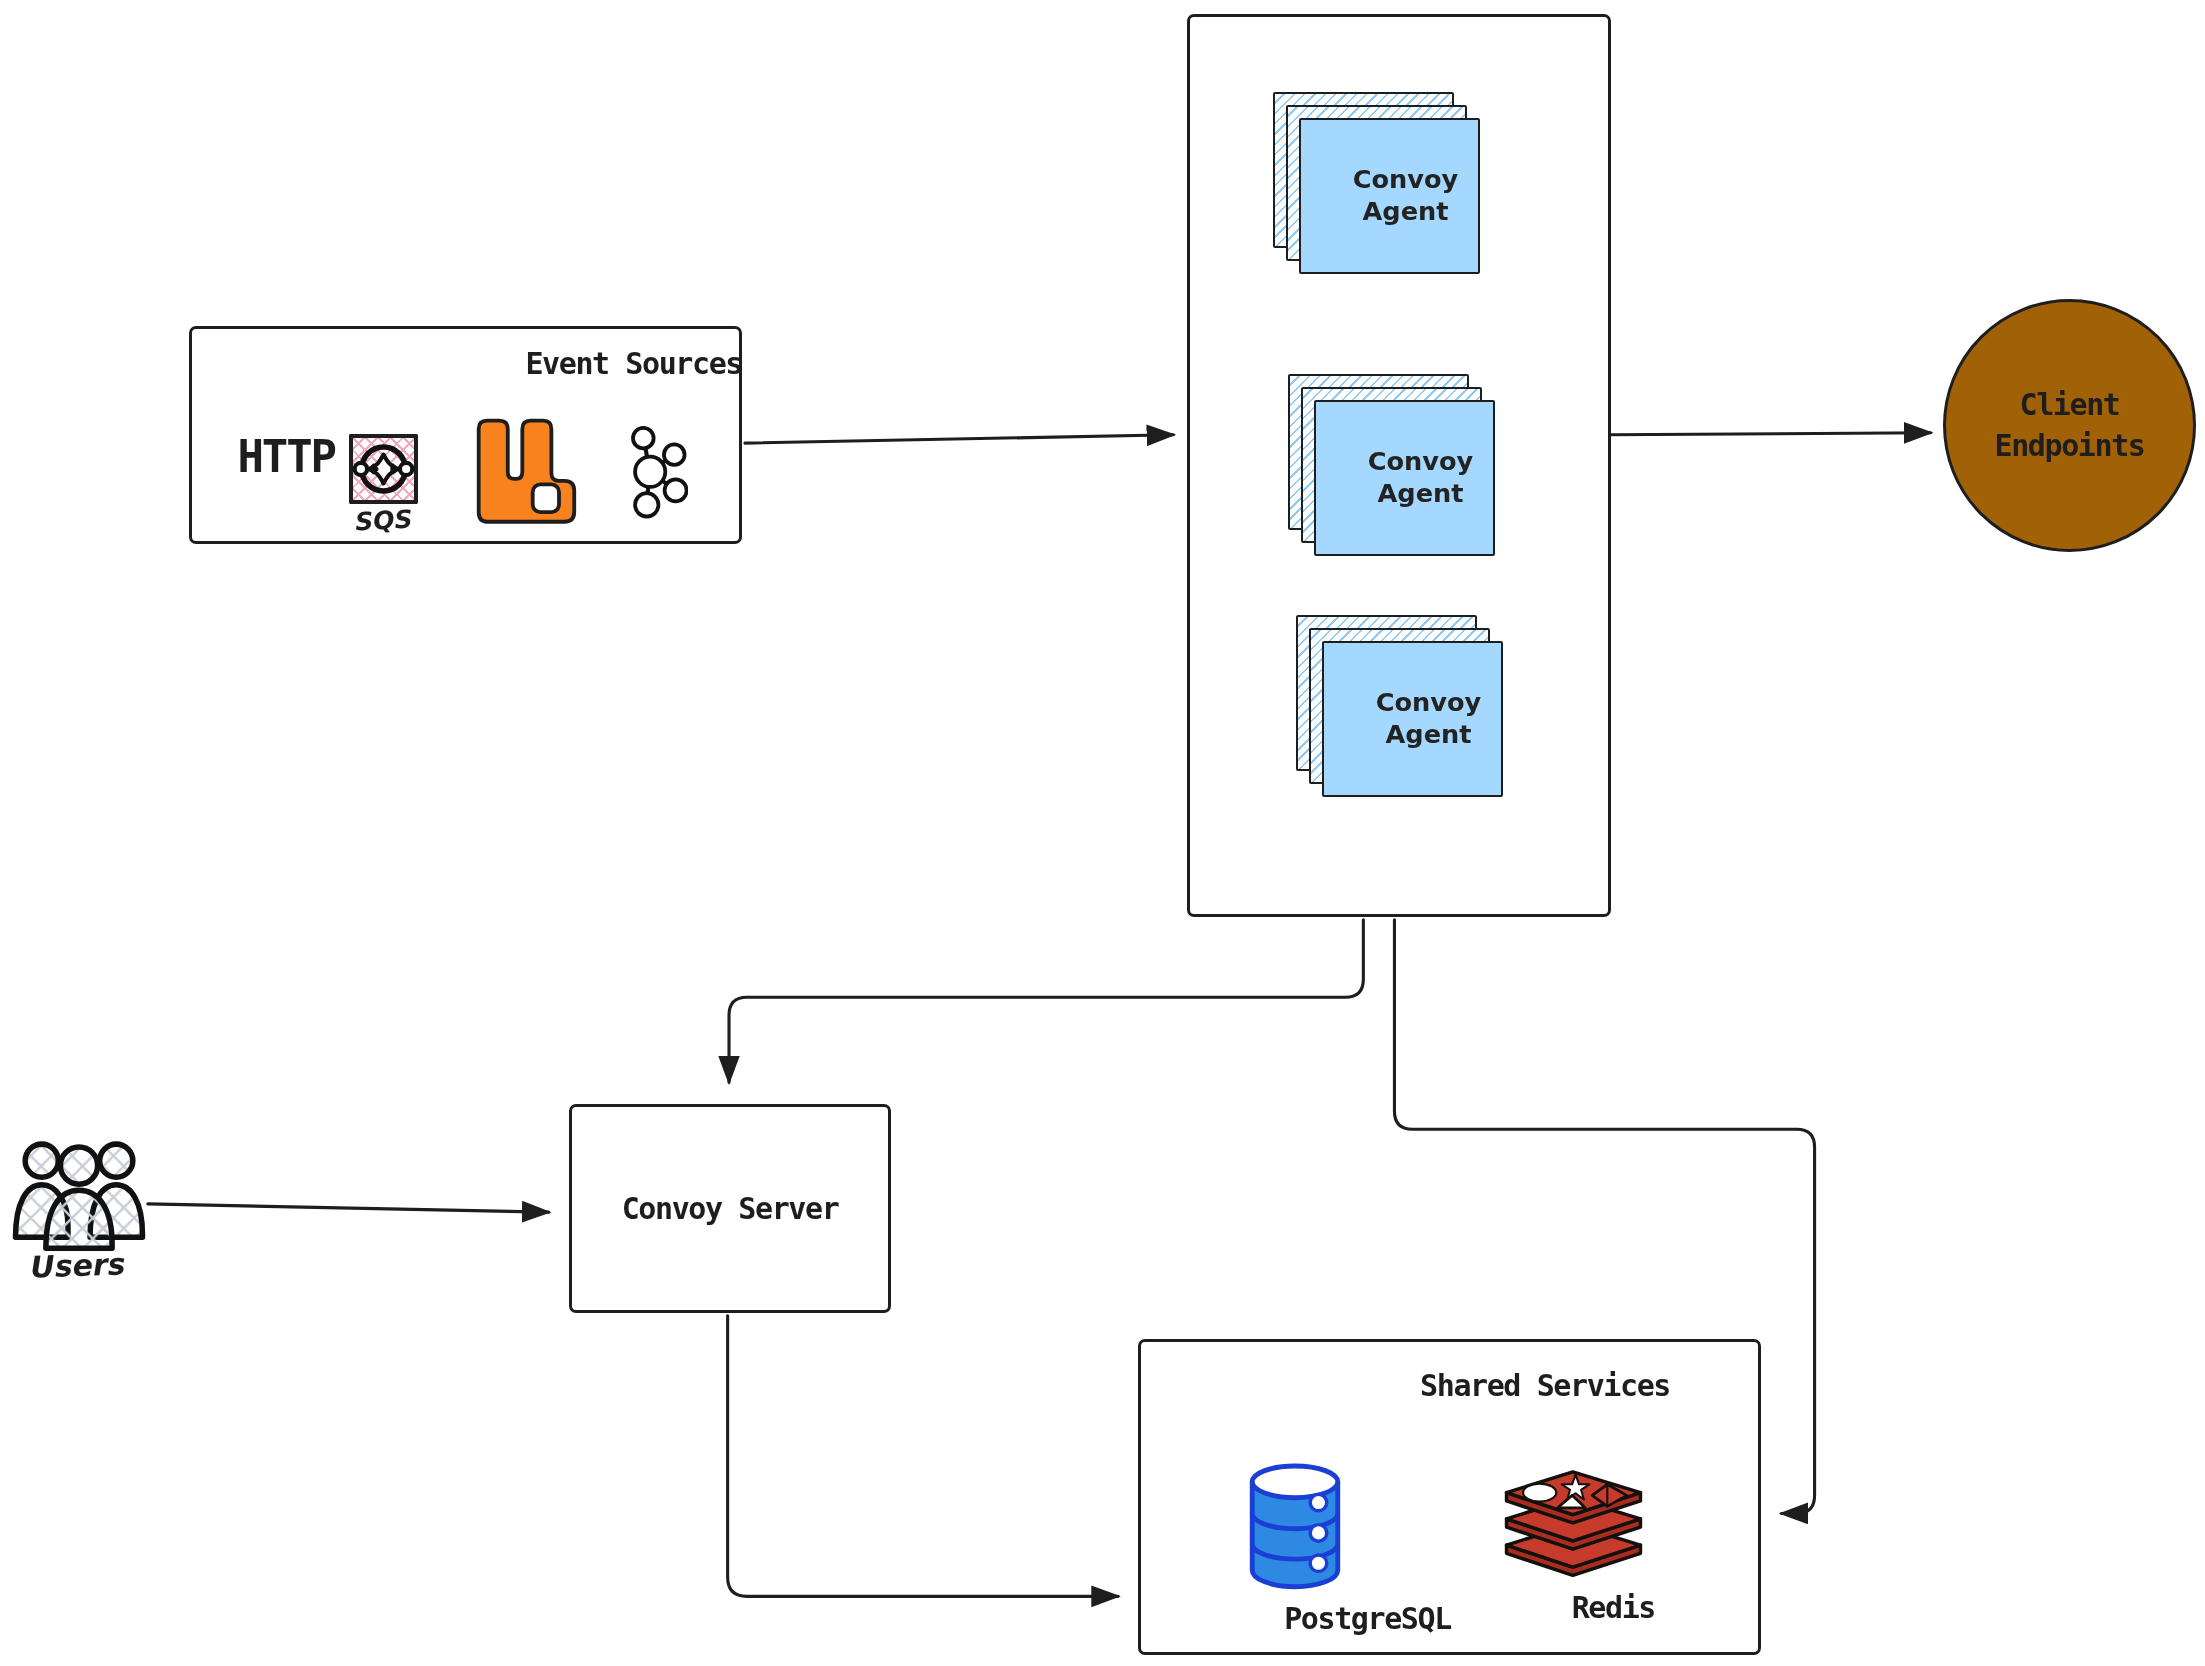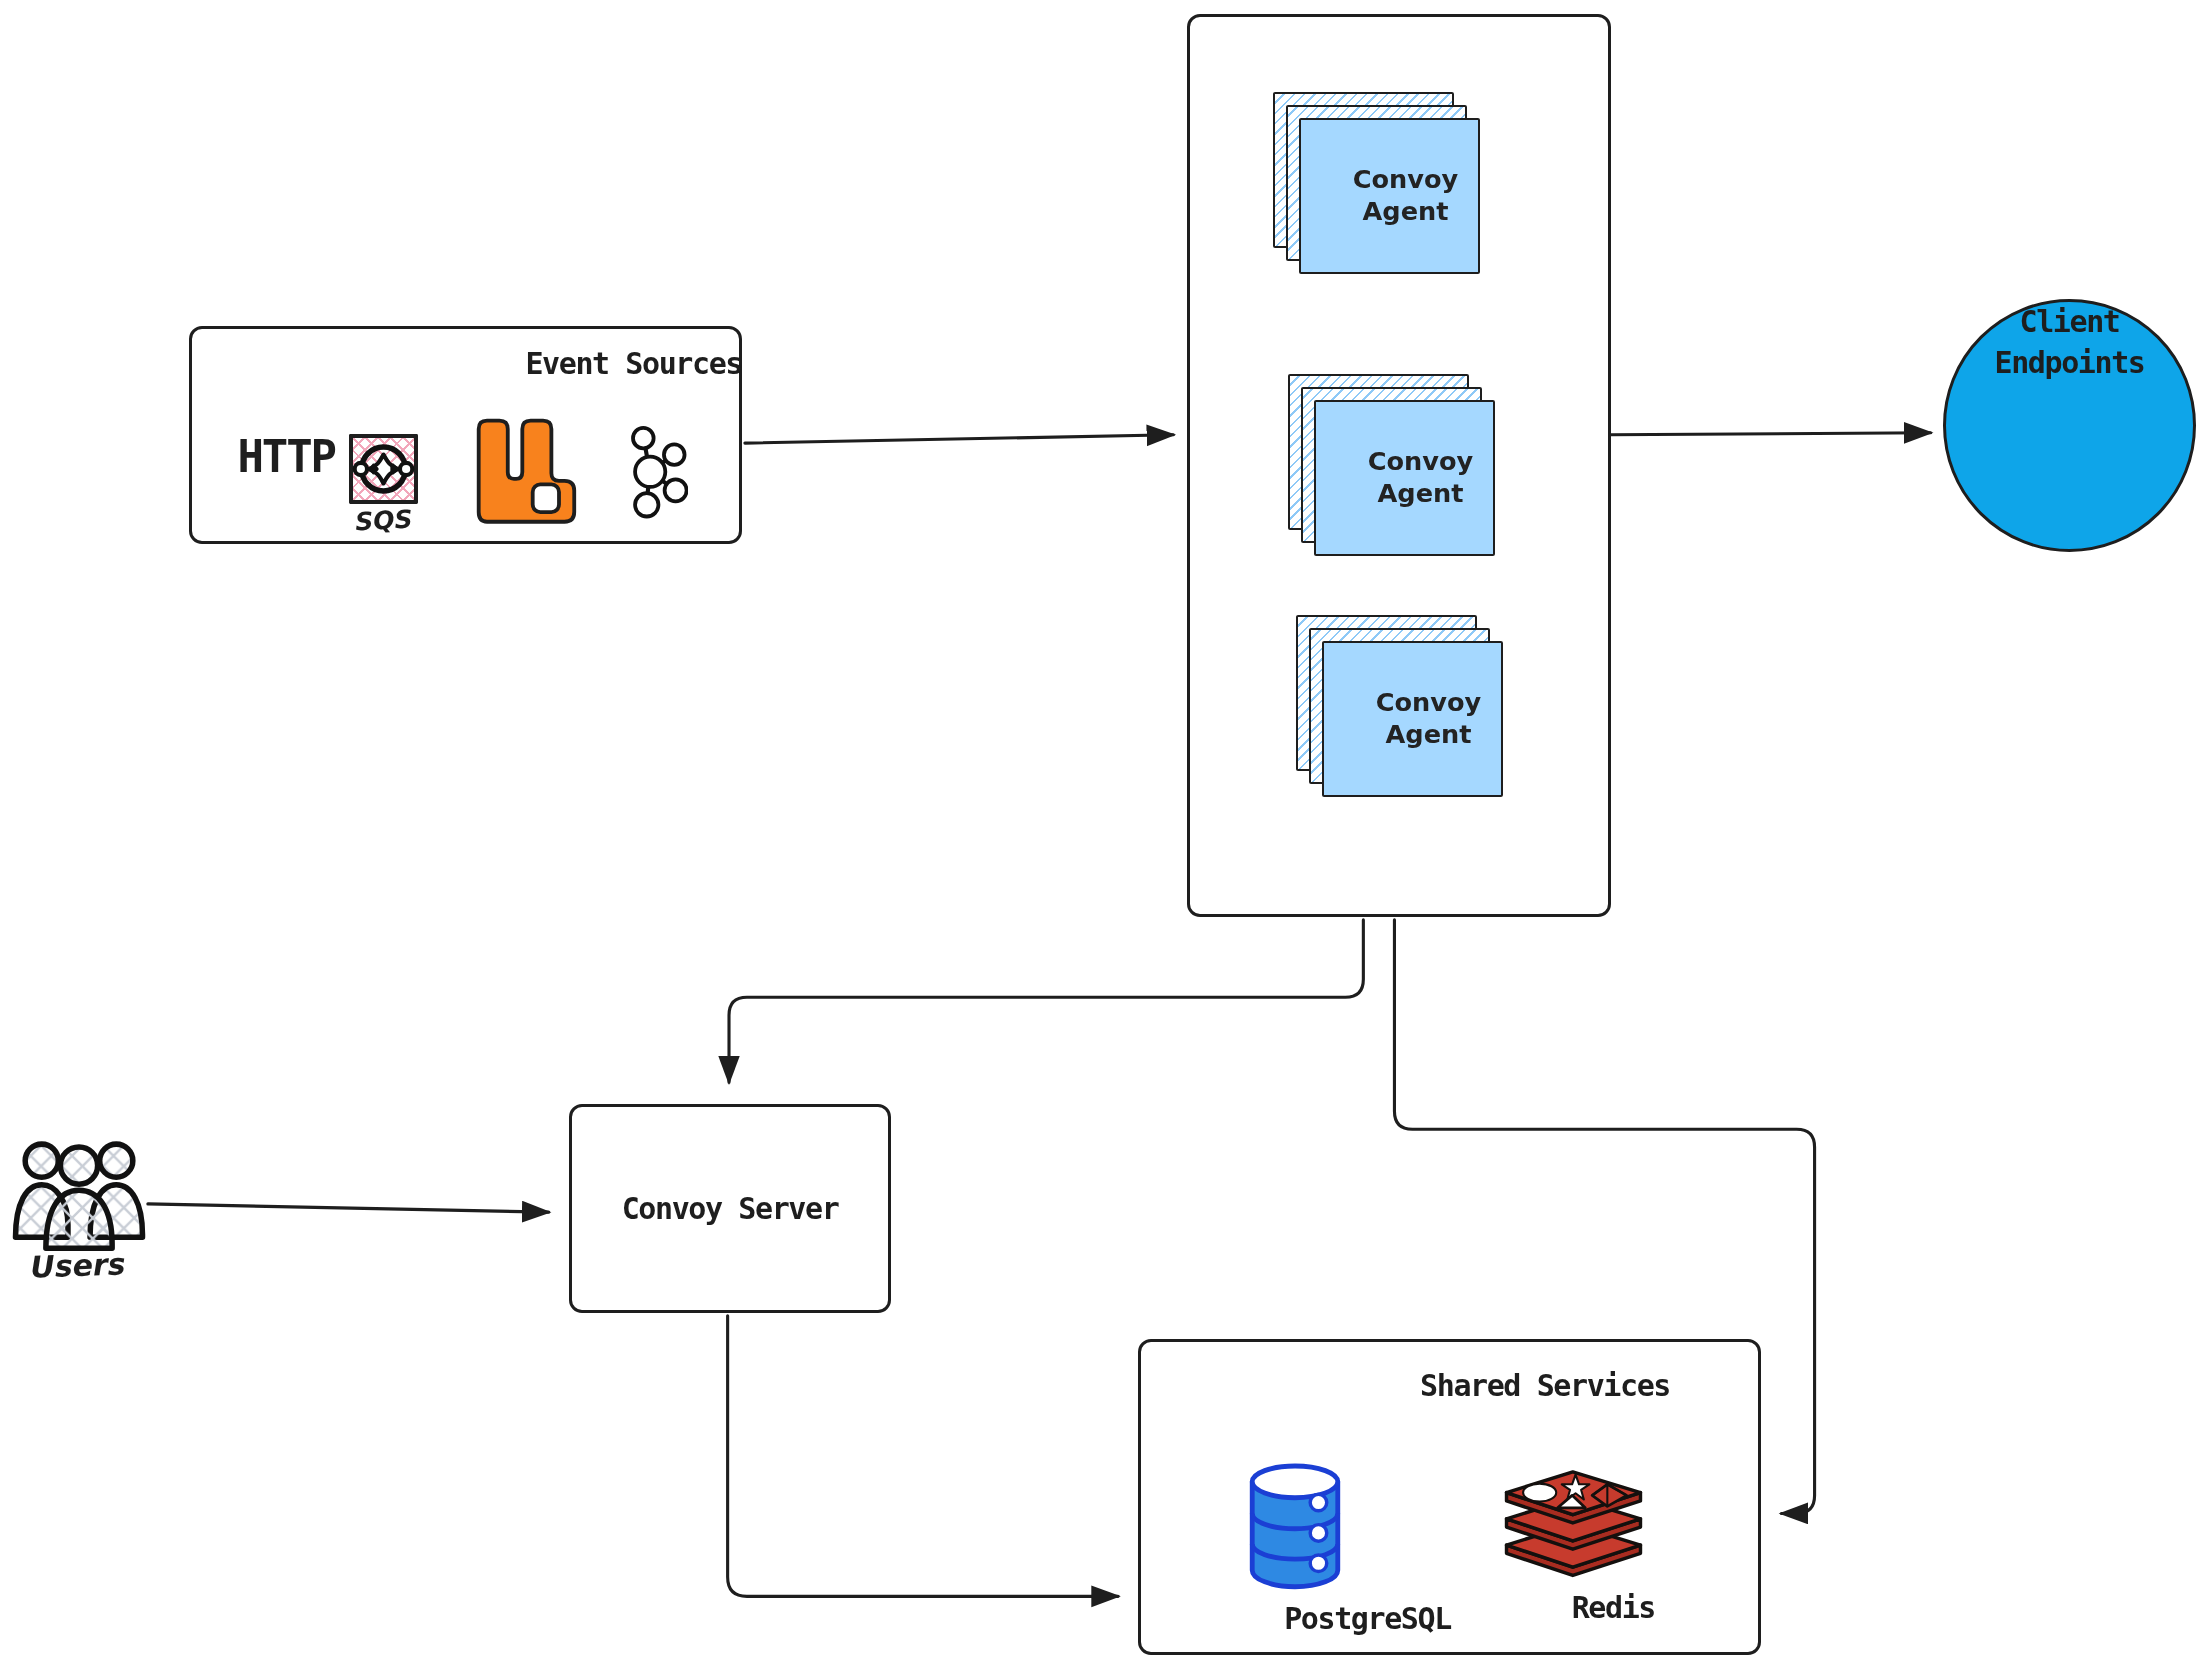--- a/index.html
+++ b/index.html
@@ -12,21 +12,21 @@
     --postgres-outline:#1b3fd4;
     --redis-red:#c73b2d;
     --redis-dark:#a82c20;
     --users-hatch:#c9ced6;
   }
   html,body{margin:0;padding:0;background:#fff;}
   #canvas{position:relative;width:2205px;height:1667px;background:#fff;overflow:hidden;
           font-family:"DejaVu Sans Mono", monospace;color:var(--stroke);}
   #wires{position:absolute;left:0;top:0;width:2205px;height:1667px;pointer-events:none;}
 
-  .box{position:absolute;border:3.5px solid var(--stroke);border-radius:13px;background:#fff;box-sizing:border-box;}
+  .box{position:absolute;border:3.5px solid var(--stroke);border-radius:7px;background:#fff;box-sizing:border-box;}
   .box-title{position:absolute;text-align:right;font-size:30px;font-weight:600;letter-spacing:-1.4px;white-space:nowrap;}
 
   .mono-label{font-family:"DejaVu Sans Mono", monospace;font-weight:600;color:var(--stroke);}
 
   
   #event-sources{left:189px;top:326px;width:553px;height:218px;}
   #event-title{left:189px;top:346px;width:553px;}
   #http-label{position:absolute;left:204px;top:431px;width:131px;text-align:right;
               font-size:44px;font-weight:700;letter-spacing:-2.1px;}
   #sqs-box{position:absolute;left:349px;top:434px;width:69px;height:70px;border:4.1px solid var(--stroke);
@@ -49,21 +49,21 @@
       background-image:repeating-linear-gradient(135deg, rgba(0,0,0,0) 0 5.5px, var(--agent-hatch) 5.5px 7.3px);}
   .agent-front{left:26px;top:26px;background:var(--agent-fill);display:flex;align-items:center;justify-content:center;padding-left:32px;}
   .agent-label{font-family:"DejaVu Sans", sans-serif;font-size:25.6px;font-weight:600;line-height:1.25;
                text-align:center;white-space:pre-line;color:#232323;}
   #stack-1{left:1273px;top:92px;}
   #stack-2{left:1288px;top:374px;}
   #stack-3{left:1296px;top:615px;}
 
   
   #client-circle{position:absolute;left:1943px;top:299px;width:253px;height:253px;border:3.5px solid var(--stroke);
-                 border-radius:50%;box-sizing:border-box;background:#0ea5e9;display:flex;align-items:flex-start;justify-content:center;}
+                 border-radius:50%;box-sizing:border-box;background:#a16207;display:flex;align-items:center;justify-content:center;}
   #client-label{font-size:30px;font-weight:600;letter-spacing:-1.4px;text-align:center;white-space:pre-line;line-height:1.35;}
 
   
   #users-icon{position:absolute;left:10.4px;top:1135px;}
   #users-label{position:absolute;left:14px;top:1248px;width:128px;text-align:center;
                font-family:"DejaVu Sans", sans-serif;font-style:italic;font-weight:700;font-size:30px;transform:rotate(-2deg);}
 
   
   #convoy-server{left:569px;top:1104px;width:322px;height:209px;display:flex;align-items:center;justify-content:center;}
   #server-label{font-size:30px;font-weight:600;letter-spacing:-1.4px;}

